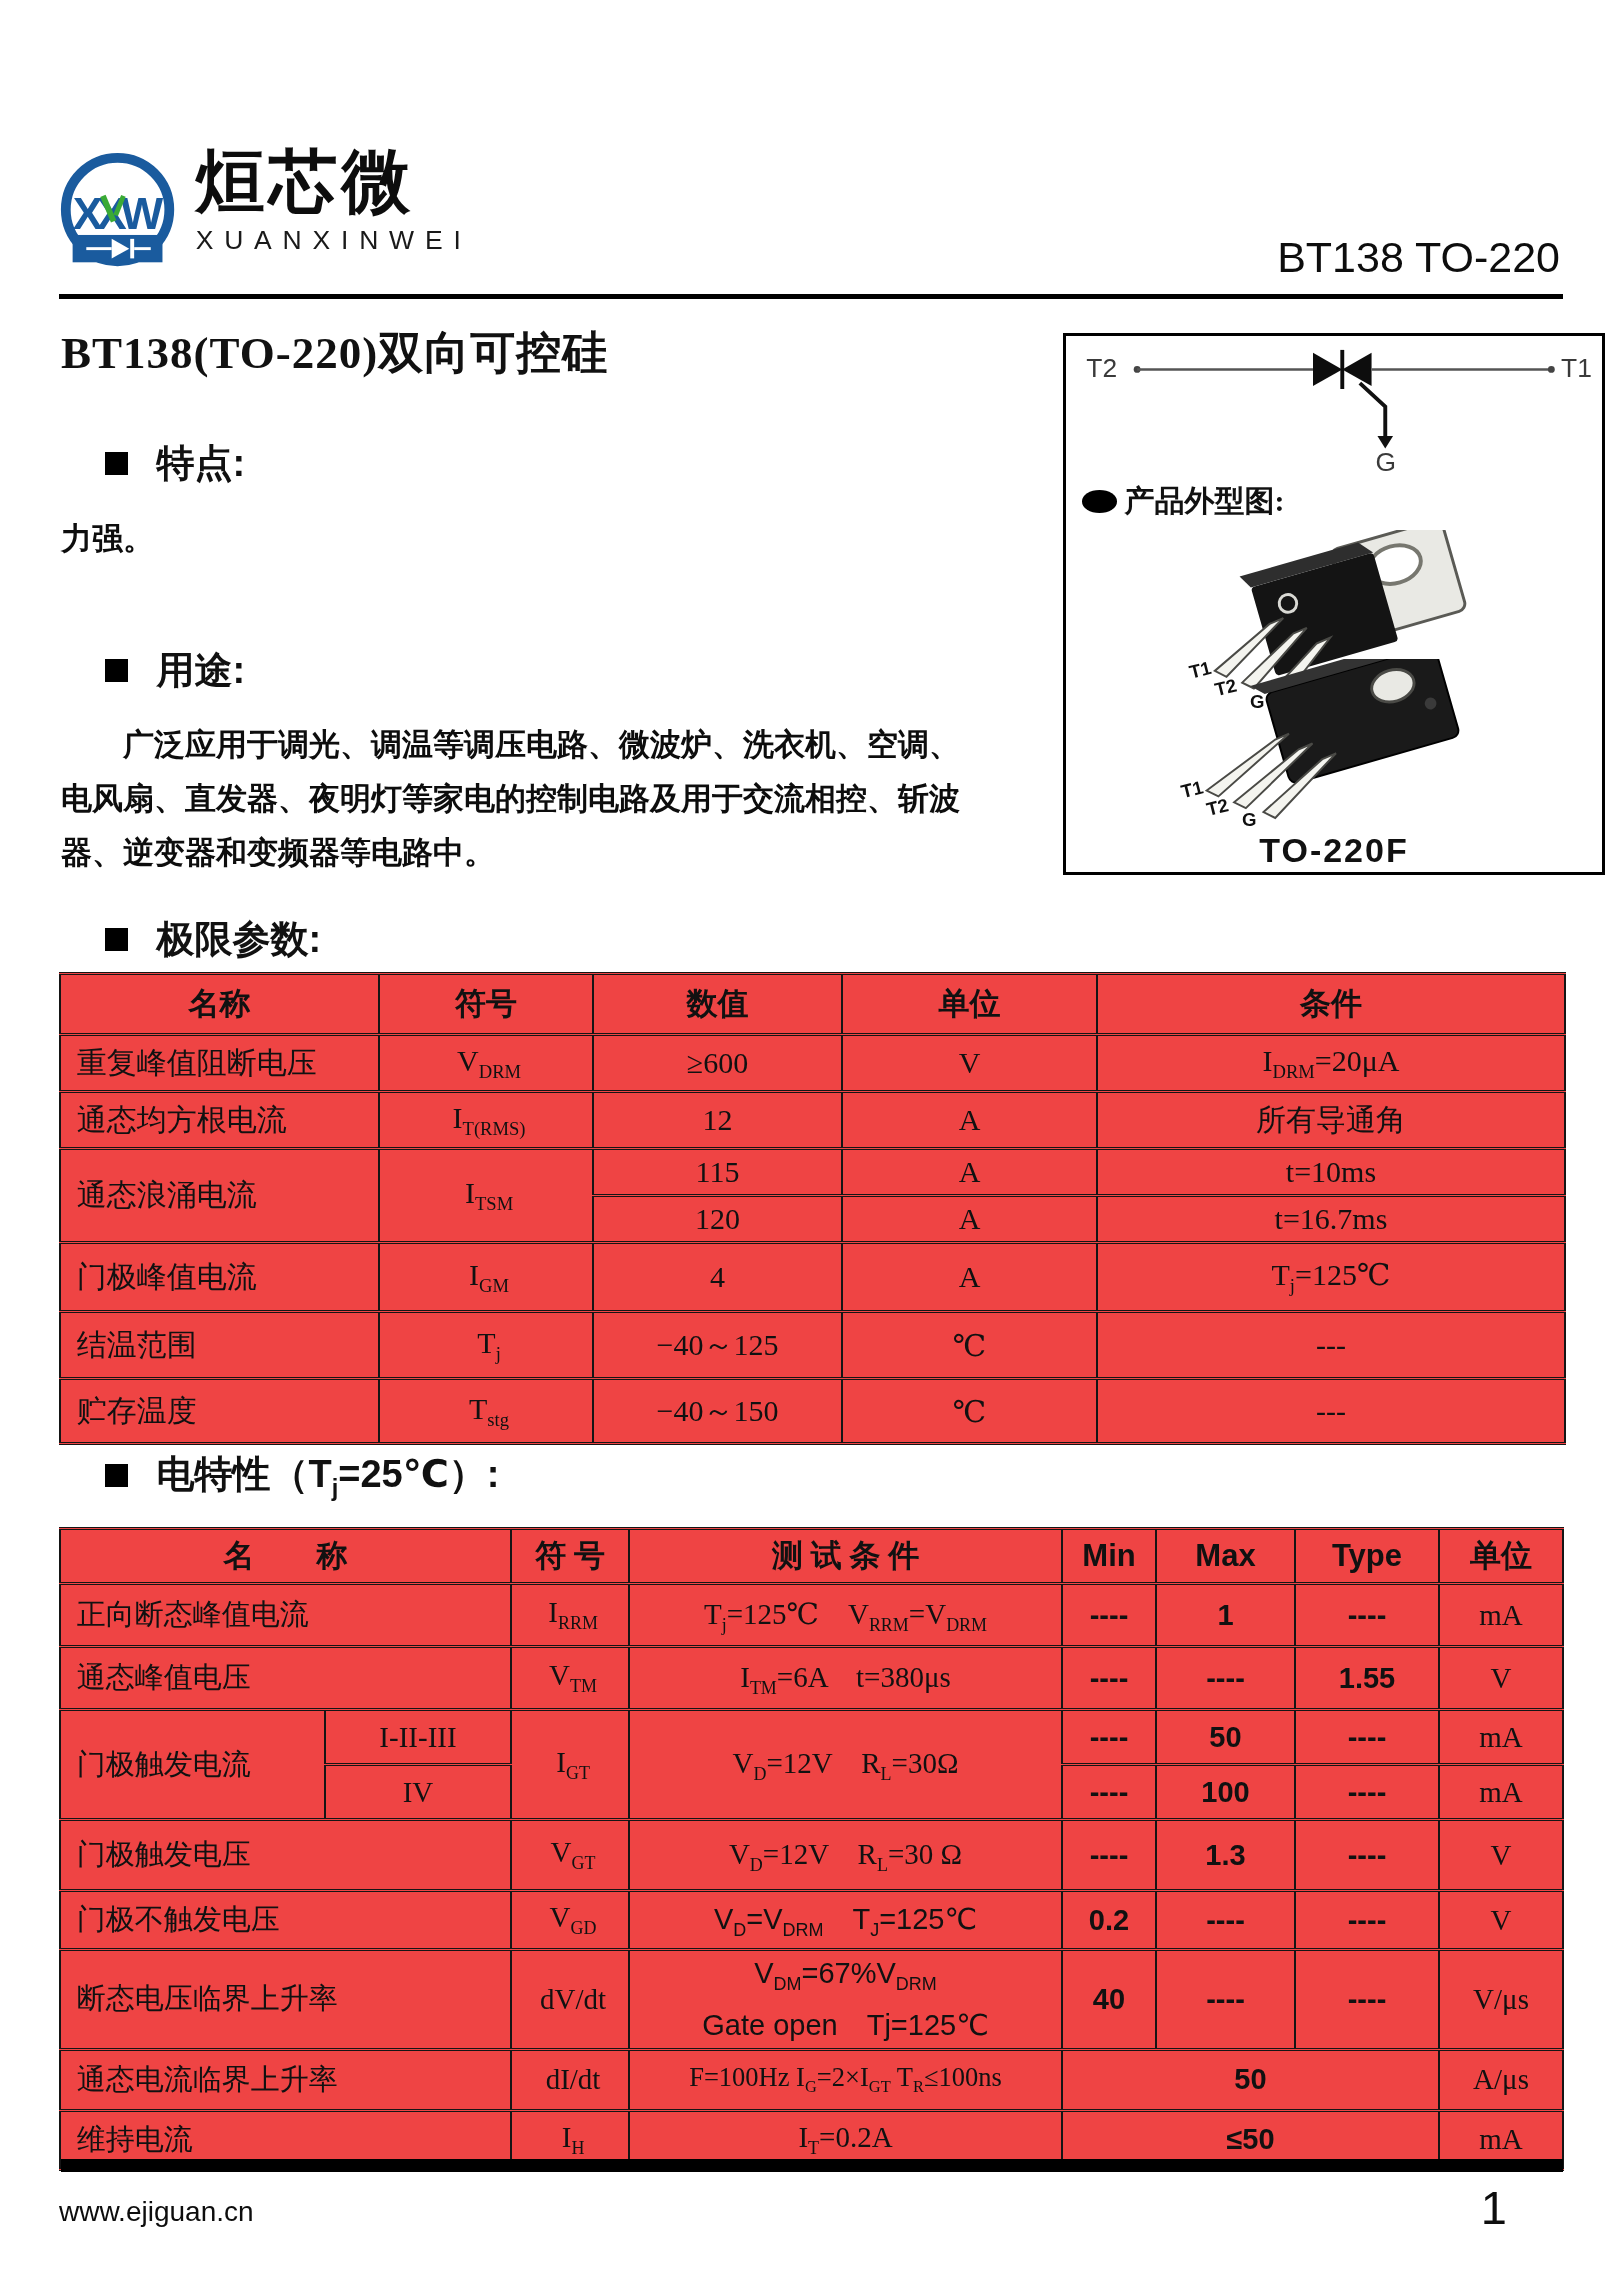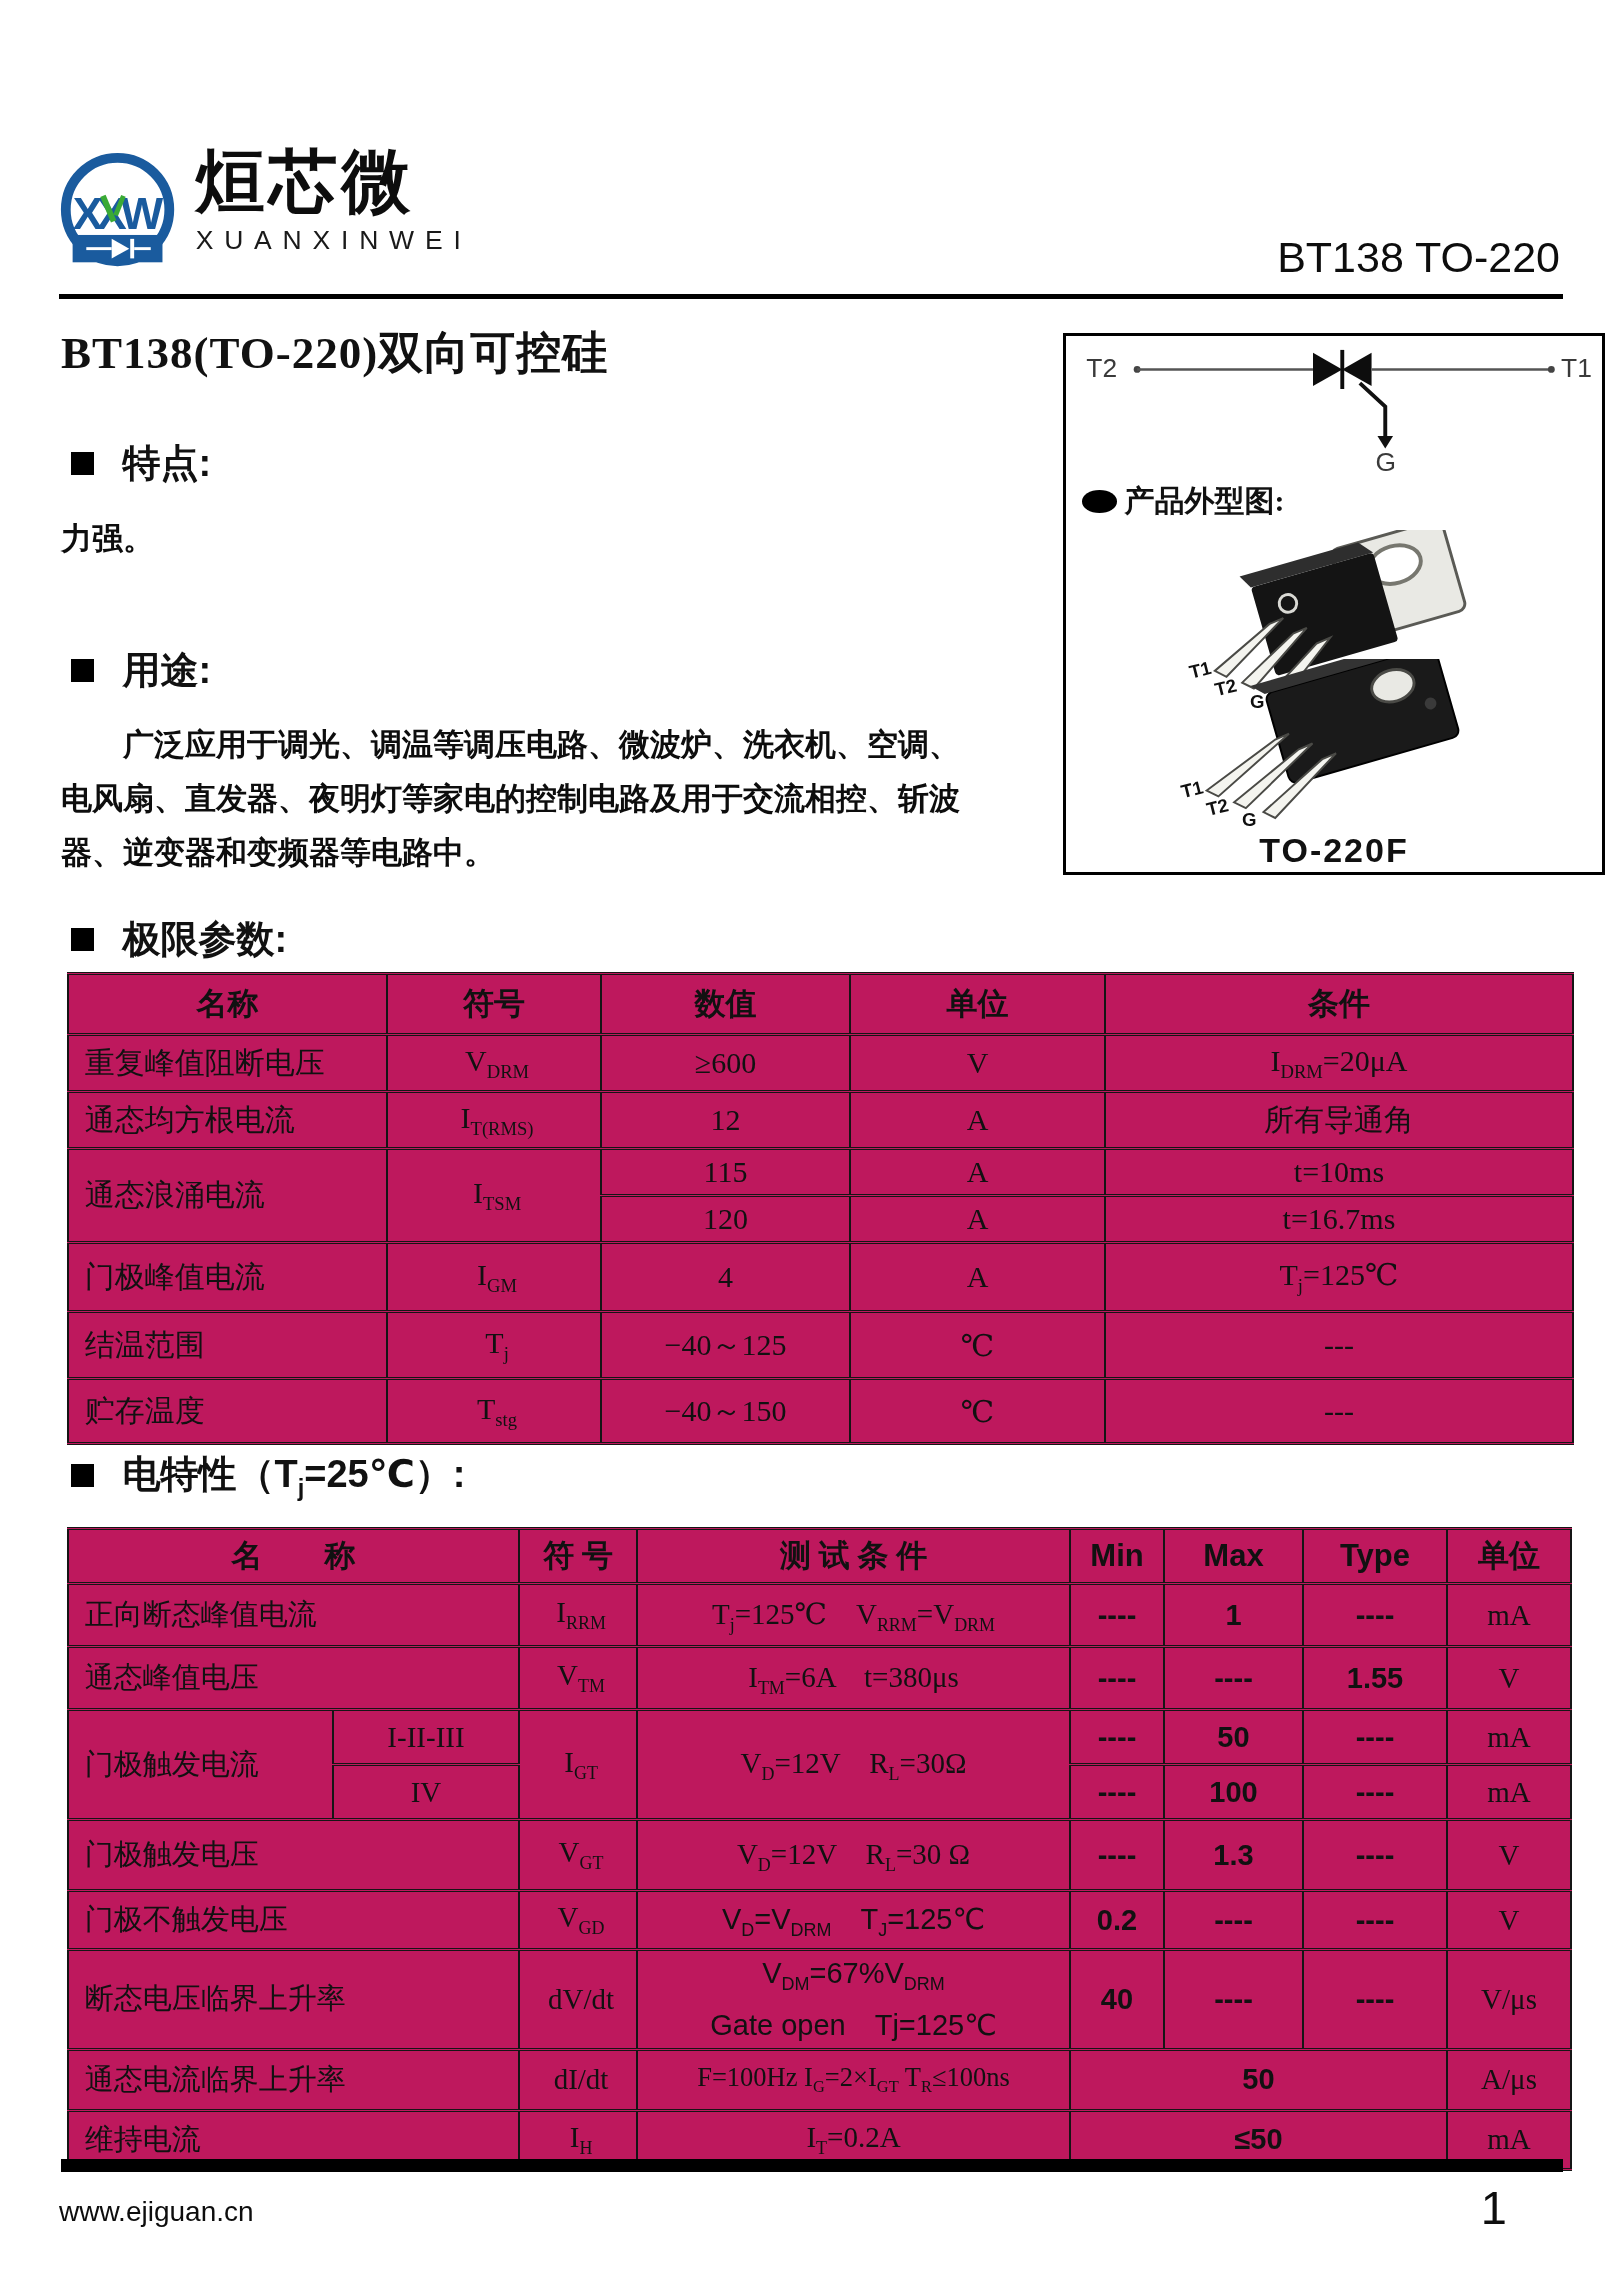--- a/index.html
+++ b/index.html
@@ -19,40 +19,40 @@
   .brand-en { font-family:"Liberation Sans","DejaVu Sans",sans-serif; font-size:26.5px;
               letter-spacing:10.8px; color:#1a1a1a; margin-top:6px; }
   .doc-code { right:61px; top:233px; font-family:"Liberation Sans","DejaVu Sans",sans-serif;
               font-size:43px; color:#0d0d0d; }
   .top-rule { left:59px; top:294px; width:1504px; height:4.9px; background:#000; }
 
   
   .page-title { left:61px; top:323px; font-size:45px; font-weight:600; letter-spacing:1px; }
   .sec-head { display:flex; align-items:center; gap:29px;
               font-family:"Liberation Sans","DejaVu Sans",sans-serif;
-              font-weight:bold; font-size:38px; }
+              font-weight:bold; font-size:38px;margin-left:34px; }
   .bullet-sq { width:22.5px; height:22.5px; background:#000; flex:0 0 auto; }
   .para { font-family:"Liberation Sans","DejaVu Sans",sans-serif; font-weight:bold;
           font-size:31px; line-height:54px; width:985px; color:#0d0d0d; }
   .indent { text-indent:2em; }
 
   
   .fig-box { left:1063px; top:333px; width:542px; height:542px; border:3.9px solid #000; background:#fff; }
   .fig-caption { position:absolute; left:15.7px; top:145px; display:flex; align-items:center; gap:7.8px;
                  font-weight:bold; font-size:30px; }
   .dot-ell { width:35px; height:22.5px; background:#000; border-radius:50%; }
   .pkg-caption { position:absolute; width:100%; text-align:center;
                  font-family:"Liberation Sans","DejaVu Sans",sans-serif; font-weight:bold; }
   .cap1 { top:372px; font-size:26.5px; letter-spacing:1px; }
   .cap2 { top:495px; font-size:34px; letter-spacing:2px; }
   .st-label { font-family:"Liberation Sans","DejaVu Sans",sans-serif; font-size:27px; fill:#3a3a3a; }
   .pin-label { font-family:"Liberation Sans","DejaVu Sans",sans-serif; font-weight:bold; font-size:19px; fill:#101010; }
 
   
-  table { border-collapse:collapse; table-layout:fixed; width:1504px; background:#be185d;margin-left:8px; }
+  table { border-collapse:collapse; table-layout:fixed; width:1504px; background:#ef4444; }
   td, th { border-left:2px solid #151515; border-right:2px solid #151515;
            border-top:3.9px double #151515; border-bottom:3.9px double #151515;
            text-align:center; vertical-align:middle; padding:2px 5.9px;
            font-weight:normal; overflow:hidden; }
   table { border:2.9px solid #151515; }
   .t-head th { font-weight:bold; font-size:31px; }
   .name-cell { text-align:left; padding-left:15.7px; }
   .tbl1 td { font-size:30px; }
   .tbl2 td { font-size:29px; }
   sub { font-size:0.62em; }

